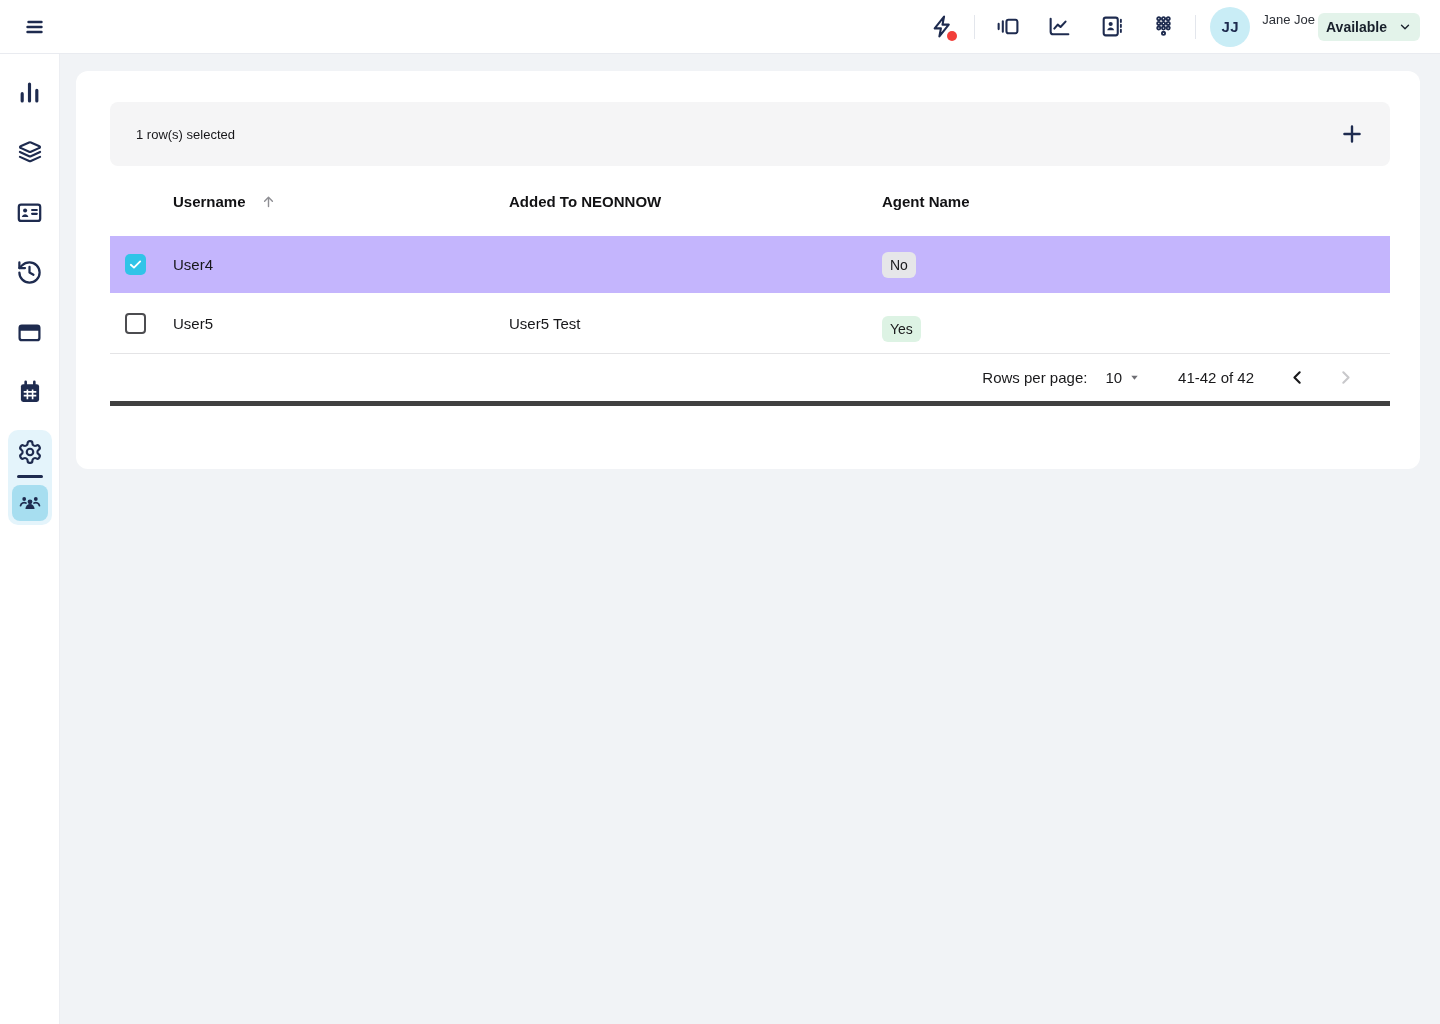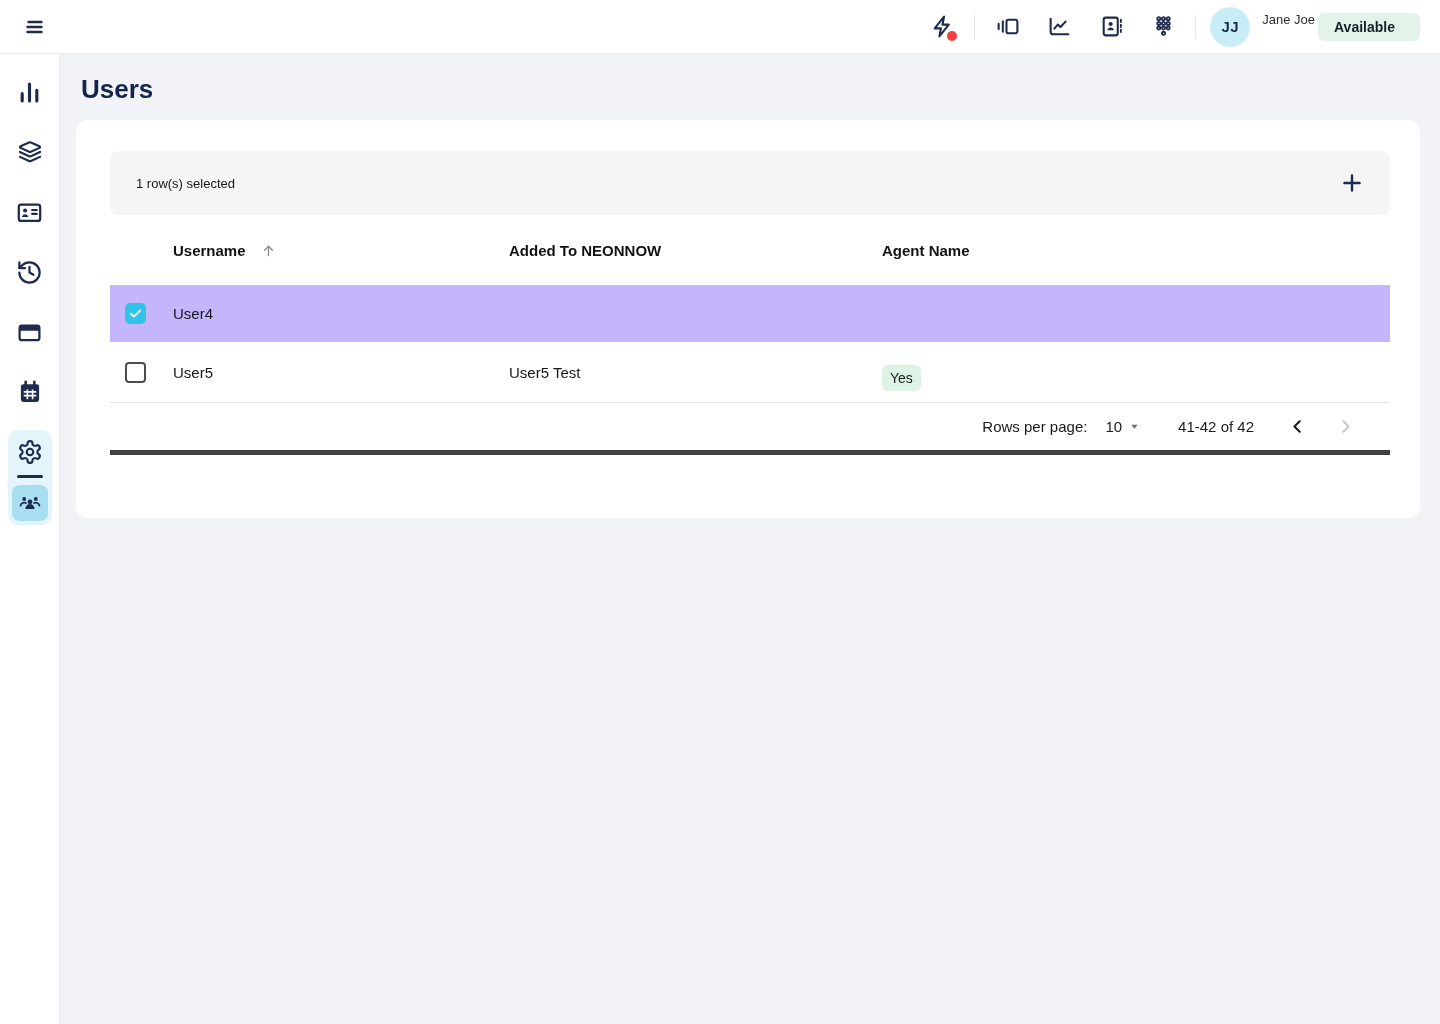--- a/index.html
+++ b/index.html
@@ -10,21 +10,21 @@
   .topbar { position:fixed; top:0; left:0; right:0; height:54px; background:#fff; border-bottom:1px solid #e9ebf0; display:flex; align-items:center; justify-content:space-between; padding:0 20px 0 17px; z-index:20; }
   .icon-btn { background:none; border:none; cursor:pointer; display:flex; align-items:center; justify-content:center; width:36px; height:36px; color:#1e2b4f; }
   .topbar-right { display:flex; align-items:center; }
   .vdivider { width:1px; height:24px; background:#e3e6ec; margin:0 14px; }
   .zap-wrap { position:relative; }
   .zap-dot { position:absolute; right:3px; bottom:4px; width:10px; height:10px; border-radius:50%; background:#f23f3a; }
   .icon-group { display:flex; align-items:center; gap:16px; }
   .avatar { width:40px; height:40px; border-radius:50%; background:#c9edf6; color:#1e2b4f; font-weight:700; font-size:15px; display:flex; align-items:center; justify-content:center; letter-spacing:.5px; margin-right:12px; }
   .user-block { display:flex; flex-direction:row; align-items:flex-start; gap:3px; }
   .user-name { font-size:13px; color:#2b2f36; line-height:13px; }
-  .status-pill { display:flex; align-items:center; justify-content:space-between; gap:10px; background:#e3f3ea; border:none; border-radius:6px; padding:6px 16px; width:102px; cursor:pointer; }
+  .status-pill { display:flex; align-items:center; justify-content:space-between; gap:10px; background:#e3f3ea; border:none; border-radius:6px; padding:6px 8px; width:102px; cursor:pointer; }
   .status-pill span { font-size:14px; font-weight:700; color:#18202b; }
 
   
   .sidebar { position:fixed; top:54px; left:0; bottom:0; width:60px; background:#fff; border-right:1px solid #eceef2; display:flex; flex-direction:column; align-items:center; padding-top:14px; z-index:10; }
   .nav-item { width:48px; height:48px; margin-bottom:12px; display:flex; align-items:center; justify-content:center; background:none; border:none; cursor:pointer; color:#1e2b4f; }
   .settings-group { width:44px; margin-top:2px; background:#e4f4fb; border-radius:10px; padding:5px 0 4px 0; display:flex; flex-direction:column; align-items:center; }
   .settings-group .nav-item { width:36px; height:34px; margin-bottom:0; }
   .group-divider { width:26px; height:2.5px; background:#1e2b4f; border-radius:2px; margin:6px auto 7px auto; }
   .nav-item-active { width:36px; height:36px; background:#a7def0; border-radius:8px; display:flex; align-items:center; justify-content:center; border:none; cursor:pointer; color:#1e2b4f; }
 
@@ -198,21 +198,20 @@
           <path d="M2.6 14.6a3.7 3.7 0 0 1 5.3-2.6" stroke="#1e2b4f" stroke-width="1.8" stroke-linecap="round"></path>
           <path d="M21.4 14.6a3.7 3.7 0 0 0-5.3-2.6" stroke="#1e2b4f" stroke-width="1.8" stroke-linecap="round"></path>
           <circle cx="12" cy="10.8" r="2.4" fill="#1e2b4f"></circle>
           <path d="M7.5 17.6a4.5 4.5 0 0 1 9 0v.4h-9z" fill="#1e2b4f"></path>
         </svg>
     </button>
   </div>
 </nav>
 
 <main class="main">
-  <h1 class="page-title">Users</h1>
 
   <section class="card">
 
     <div class="table-toolbar">
       <span class="toolbar-text">1 row(s) selected</span>
       <button class="plus-btn">
         <svg width="26" height="26" viewBox="0 0 24 24" fill="none" stroke="#1e2b4f" stroke-width="2.2" stroke-linecap="round">
             <path d="M12 5v14M5 12h14"></path>
           </svg>
       </button>
@@ -237,20 +236,23 @@
     <div class="trow row-selected">
       <div class="td cb-cell">
         <button class="checkbox checked">
           <svg width="15" height="15" viewBox="0 0 24 24" fill="none" stroke="#ffffff" stroke-width="3" stroke-linecap="round" stroke-linejoin="round">
               <path d="m4.5 12.5 5 4.5L19.5 7"></path>
             </svg>
         </button>
       </div>
       <div class="td">User4</div>
       <div class="td"></div>
+      <div class="td">
+        <span class="badge badge-gray">No</span>
+      </div>
     </div>
 
     <div class="trow row2">
       <div class="td cb-cell">
         <button class="checkbox unchecked"></button>
       </div>
       <div class="td">User5</div>
       <div class="td">User5 Test</div>
       <div class="td">
         <span class="badge badge-green">Yes</span>

